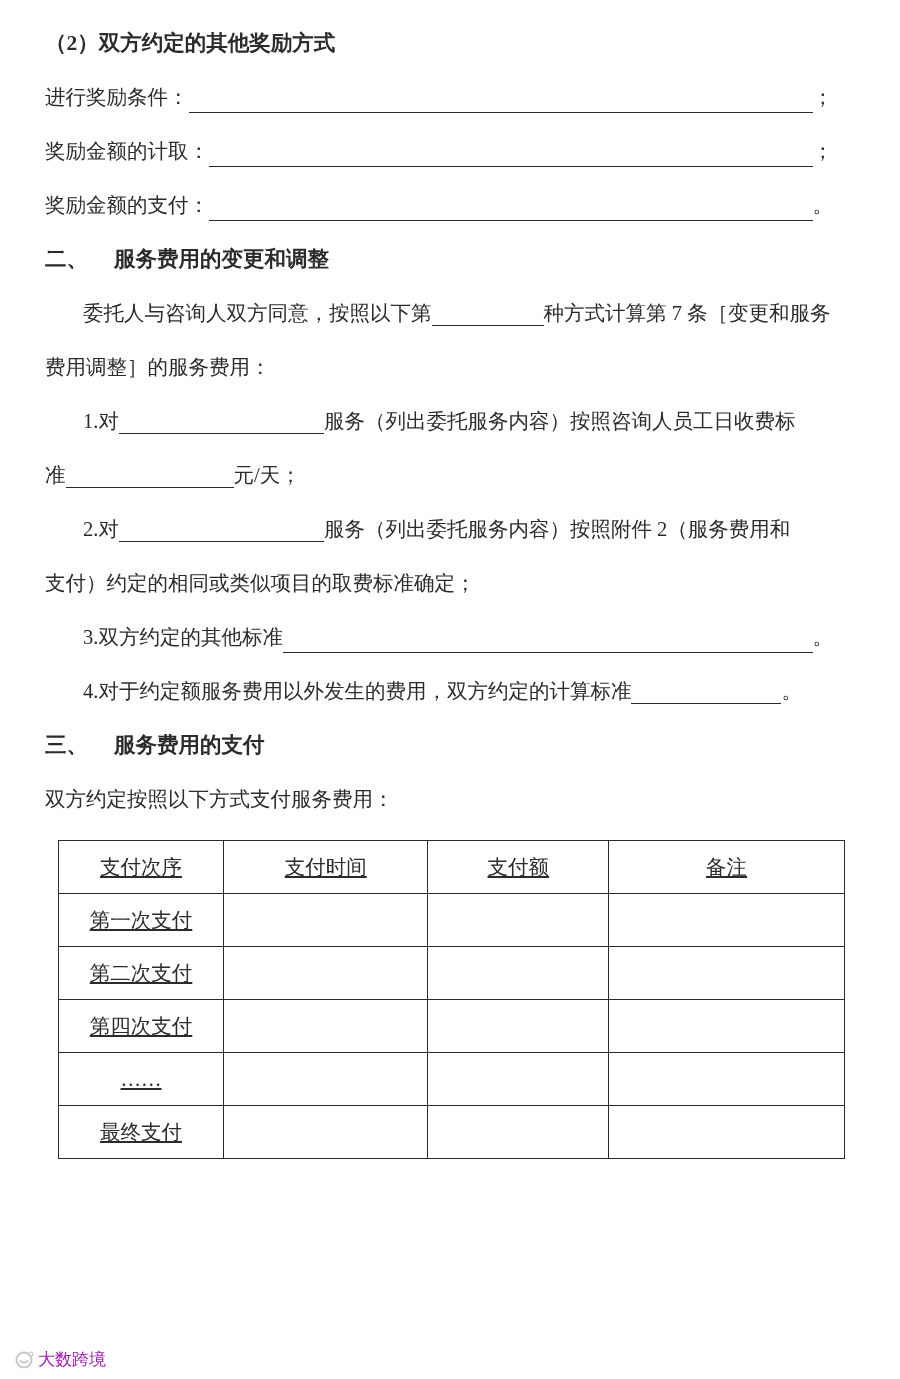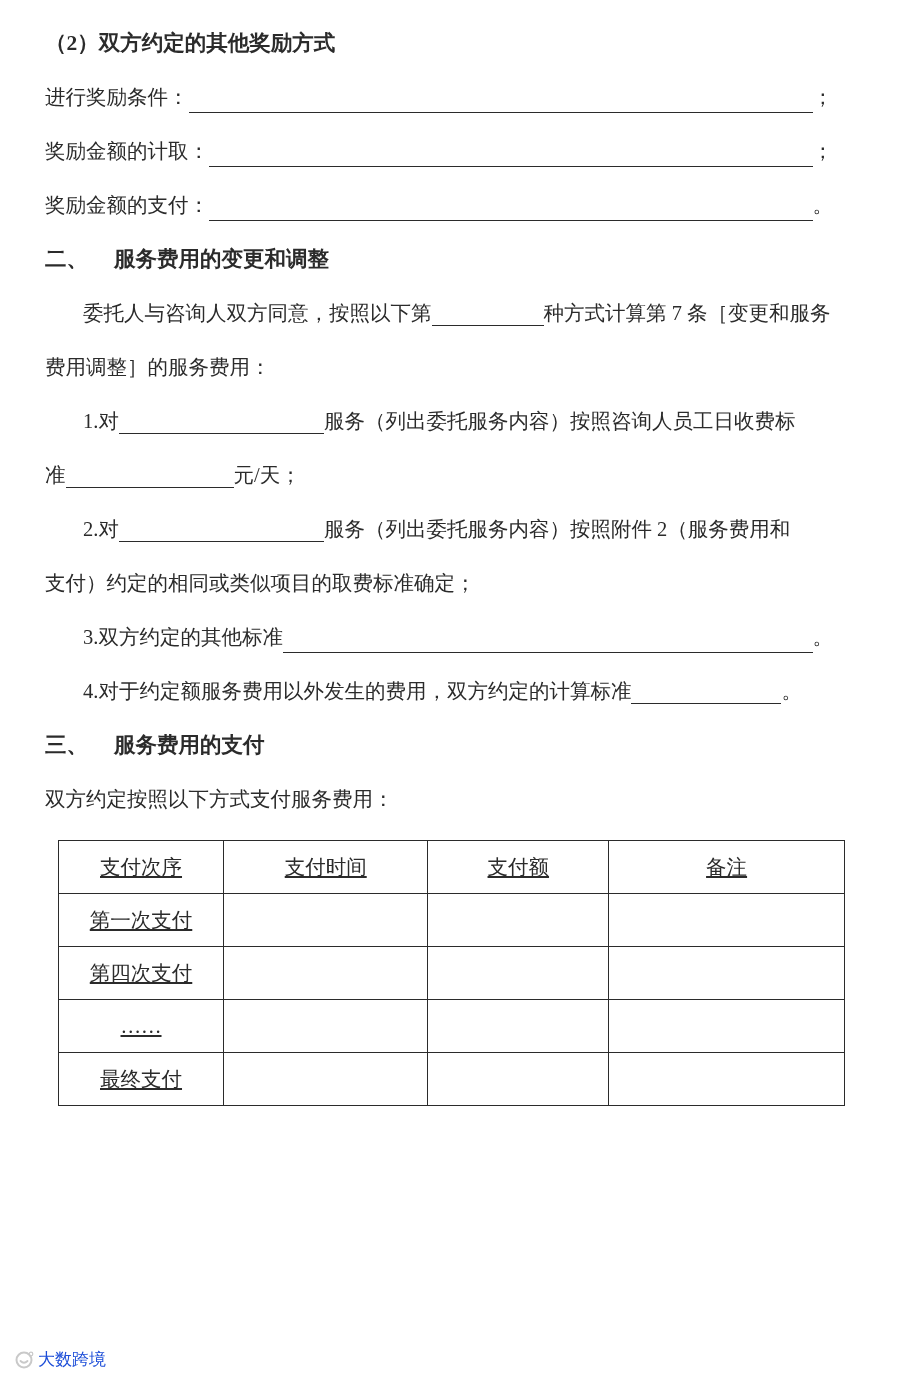--- a/index.html
+++ b/index.html
@@ -27,21 +27,21 @@
   }
   .pay-table col.c1{width:21%;} .pay-table col.c2{width:26%;}
   .pay-table col.c3{width:23%;} .pay-table col.c4{width:30%;}
   
   .footer{
     position:absolute;left:0;right:0;bottom:10px;text-align:center;
     font-size:17px;letter-spacing:1px;color:#3a3a3a;
   }
   .watermark{
     position:absolute;left:14px;bottom:8px;display:flex;align-items:center;gap:4px;
-    color:#1d4ed8;font-size:17px;font-family:"Liberation Sans",sans-serif;
+    color:#a21caf;font-size:17px;font-family:"Liberation Sans",sans-serif;
   }
   .watermark svg{display:block;}
 </style>
 </head>
 <body>
 
 <div class="page">
 
   <div class="heading">（2）双方约定的其他奖励方式</div>
 
@@ -114,20 +114,26 @@
       </tr>
     </thead>
     <tbody>
       <tr>
         <td>第一次支付</td>
         <td></td>
         <td></td>
         <td></td>
       </tr>
       <tr>
+        <td>第二次支付</td>
+        <td></td>
+        <td></td>
+        <td></td>
+      </tr>
+      <tr>
         <td>第四次支付</td>
         <td></td>
         <td></td>
         <td></td>
       </tr>
       <tr>
         <td>……</td>
         <td></td>
         <td></td>
         <td></td>

